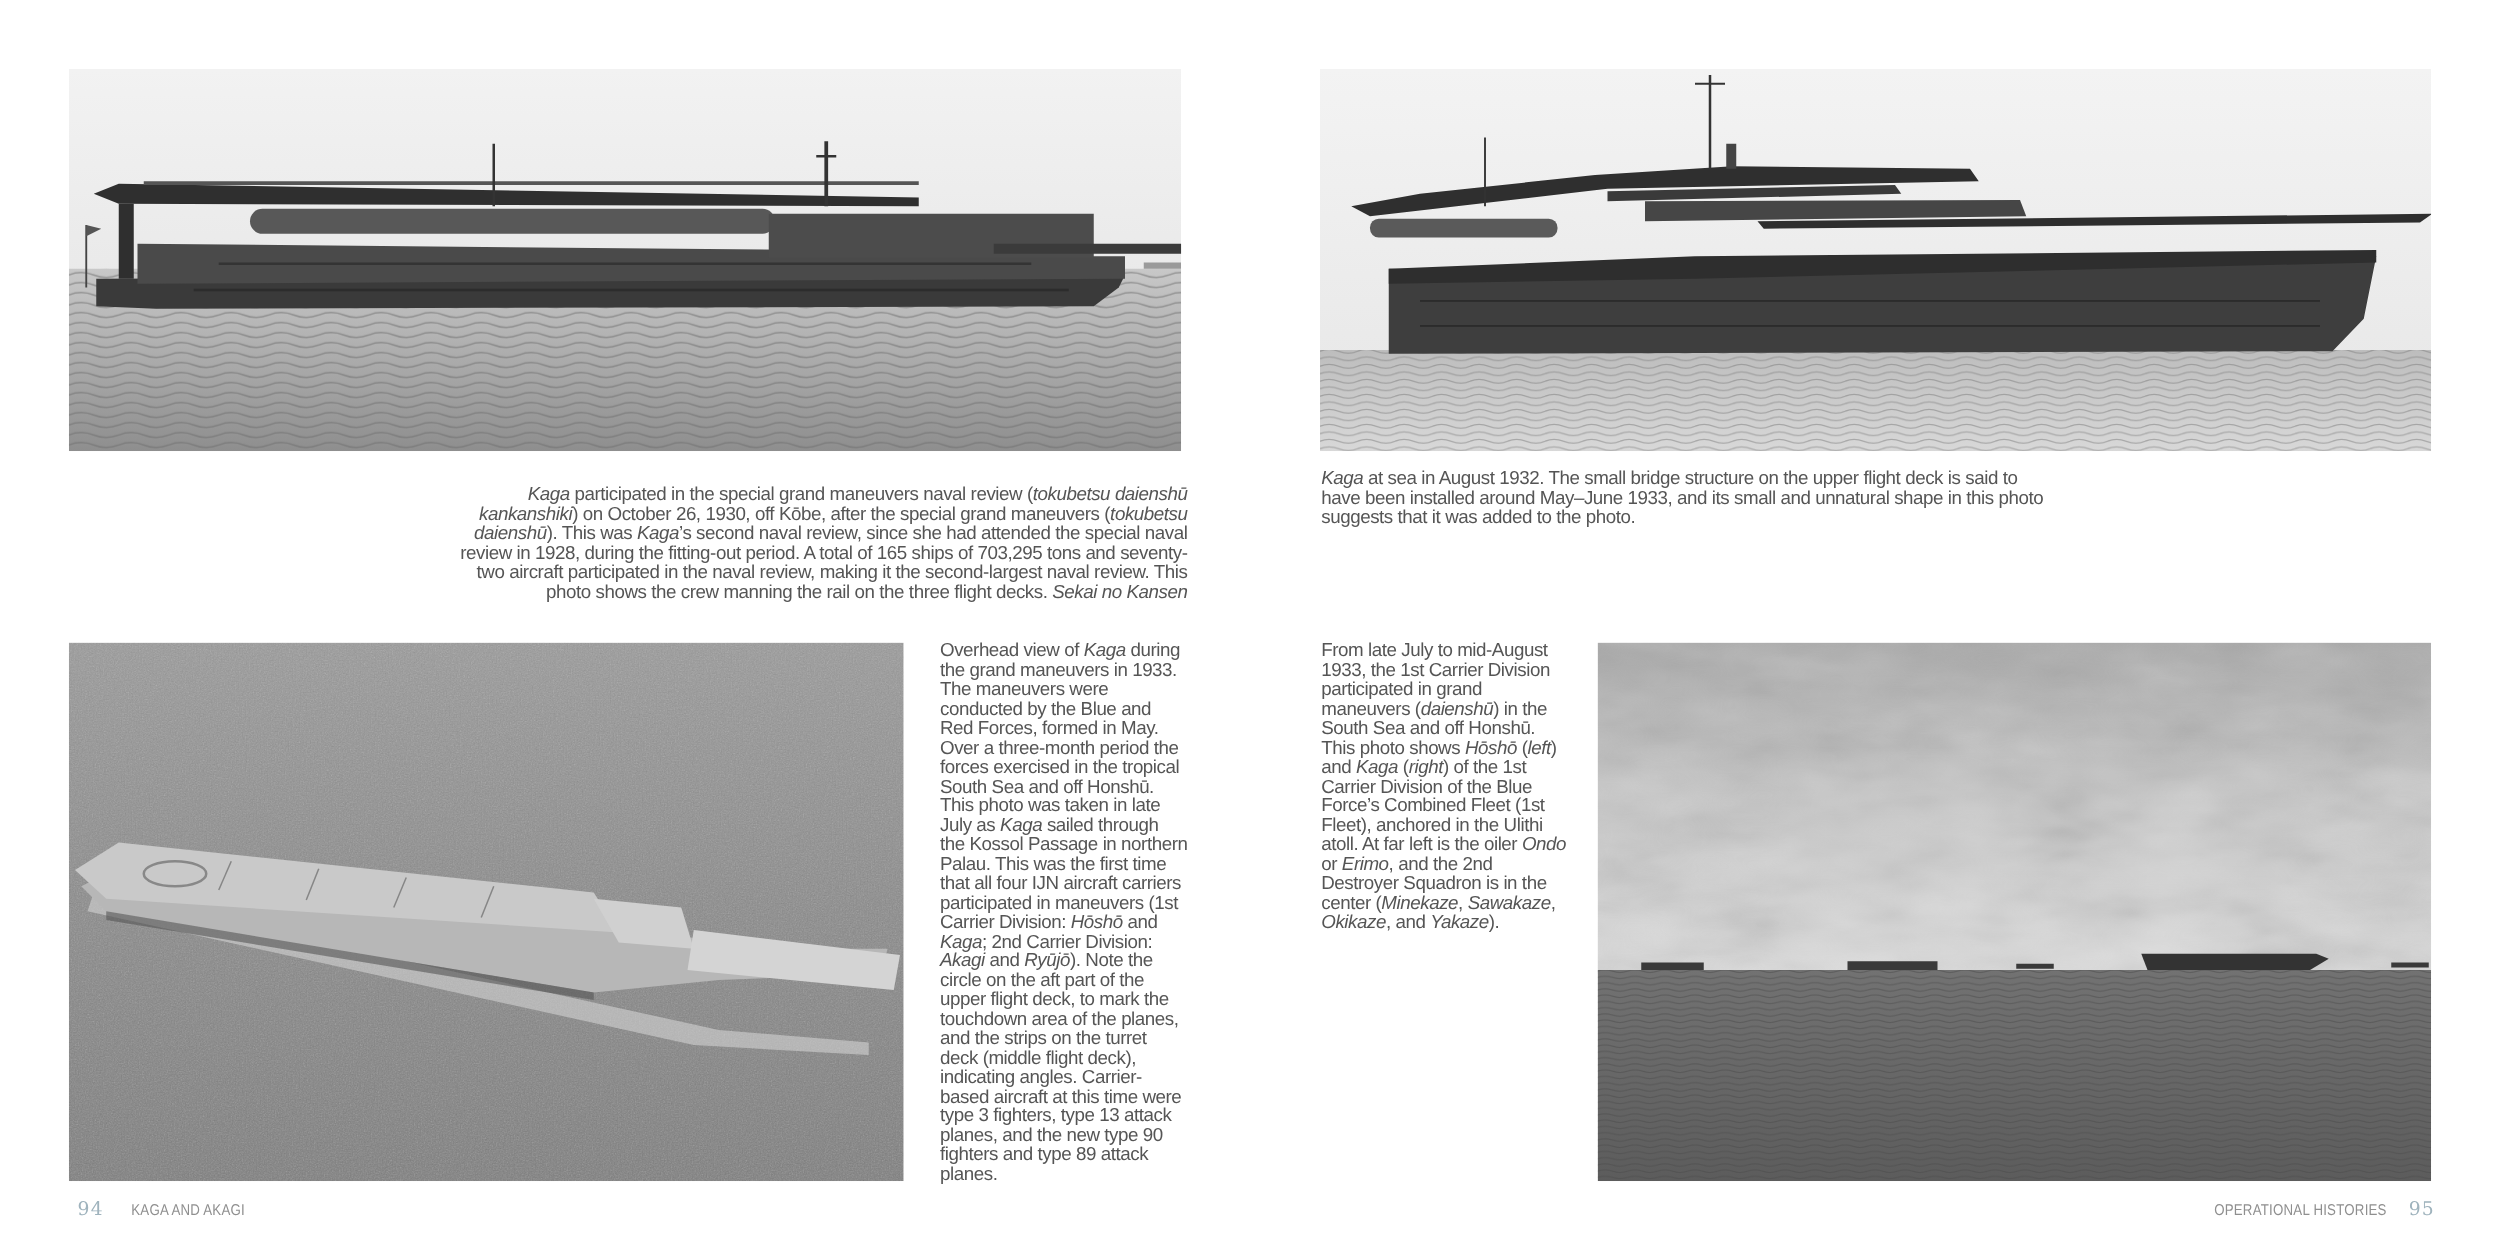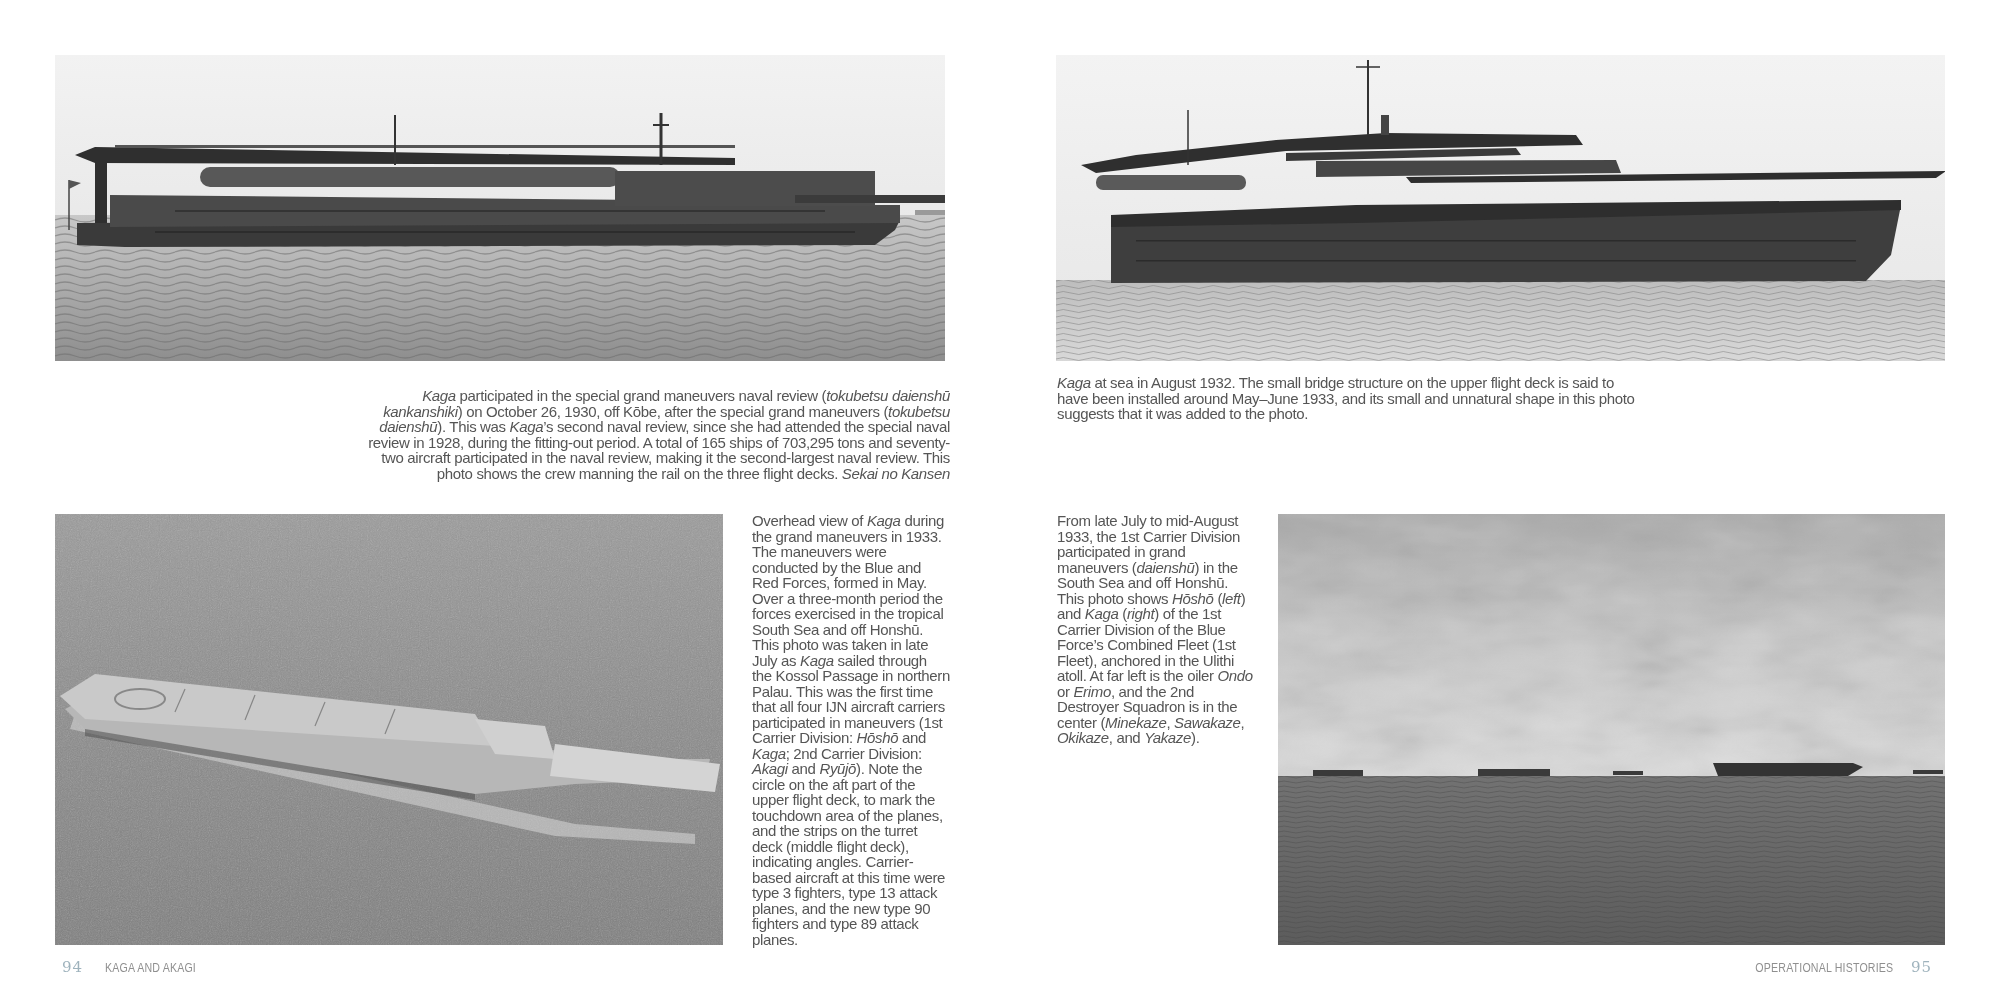--- a/index.html
+++ b/index.html
@@ -180,17 +180,17 @@
     <path d="M435 249 L575 249 L585 253 L570 262 L440 262 Z" fill="#333"></path>
     <rect x="635" y="256" width="30" height="4" fill="#3a3a3a"></rect>
   </svg>
 </div>
 
 <div class="footer" style="left:62px;text-align:right;">
   <span class="pnum">94</span>
   <span style="display:inline-block;width:14px;"></span>
   <span class="run" style="transform-origin:left center;">KAGA AND AKAGI</span>
 </div>
-<div class="footer" style="right:68px;text-align:right;">
+<div class="footer" style="right:52px;text-align:right;">
   <span class="run" style="transform-origin:right center;">OPERATIONAL HISTORIES</span>
   <span style="display:inline-block;width:10px;"></span>
   <span class="pnum">95</span>
 </div>
 
 </body></html>

